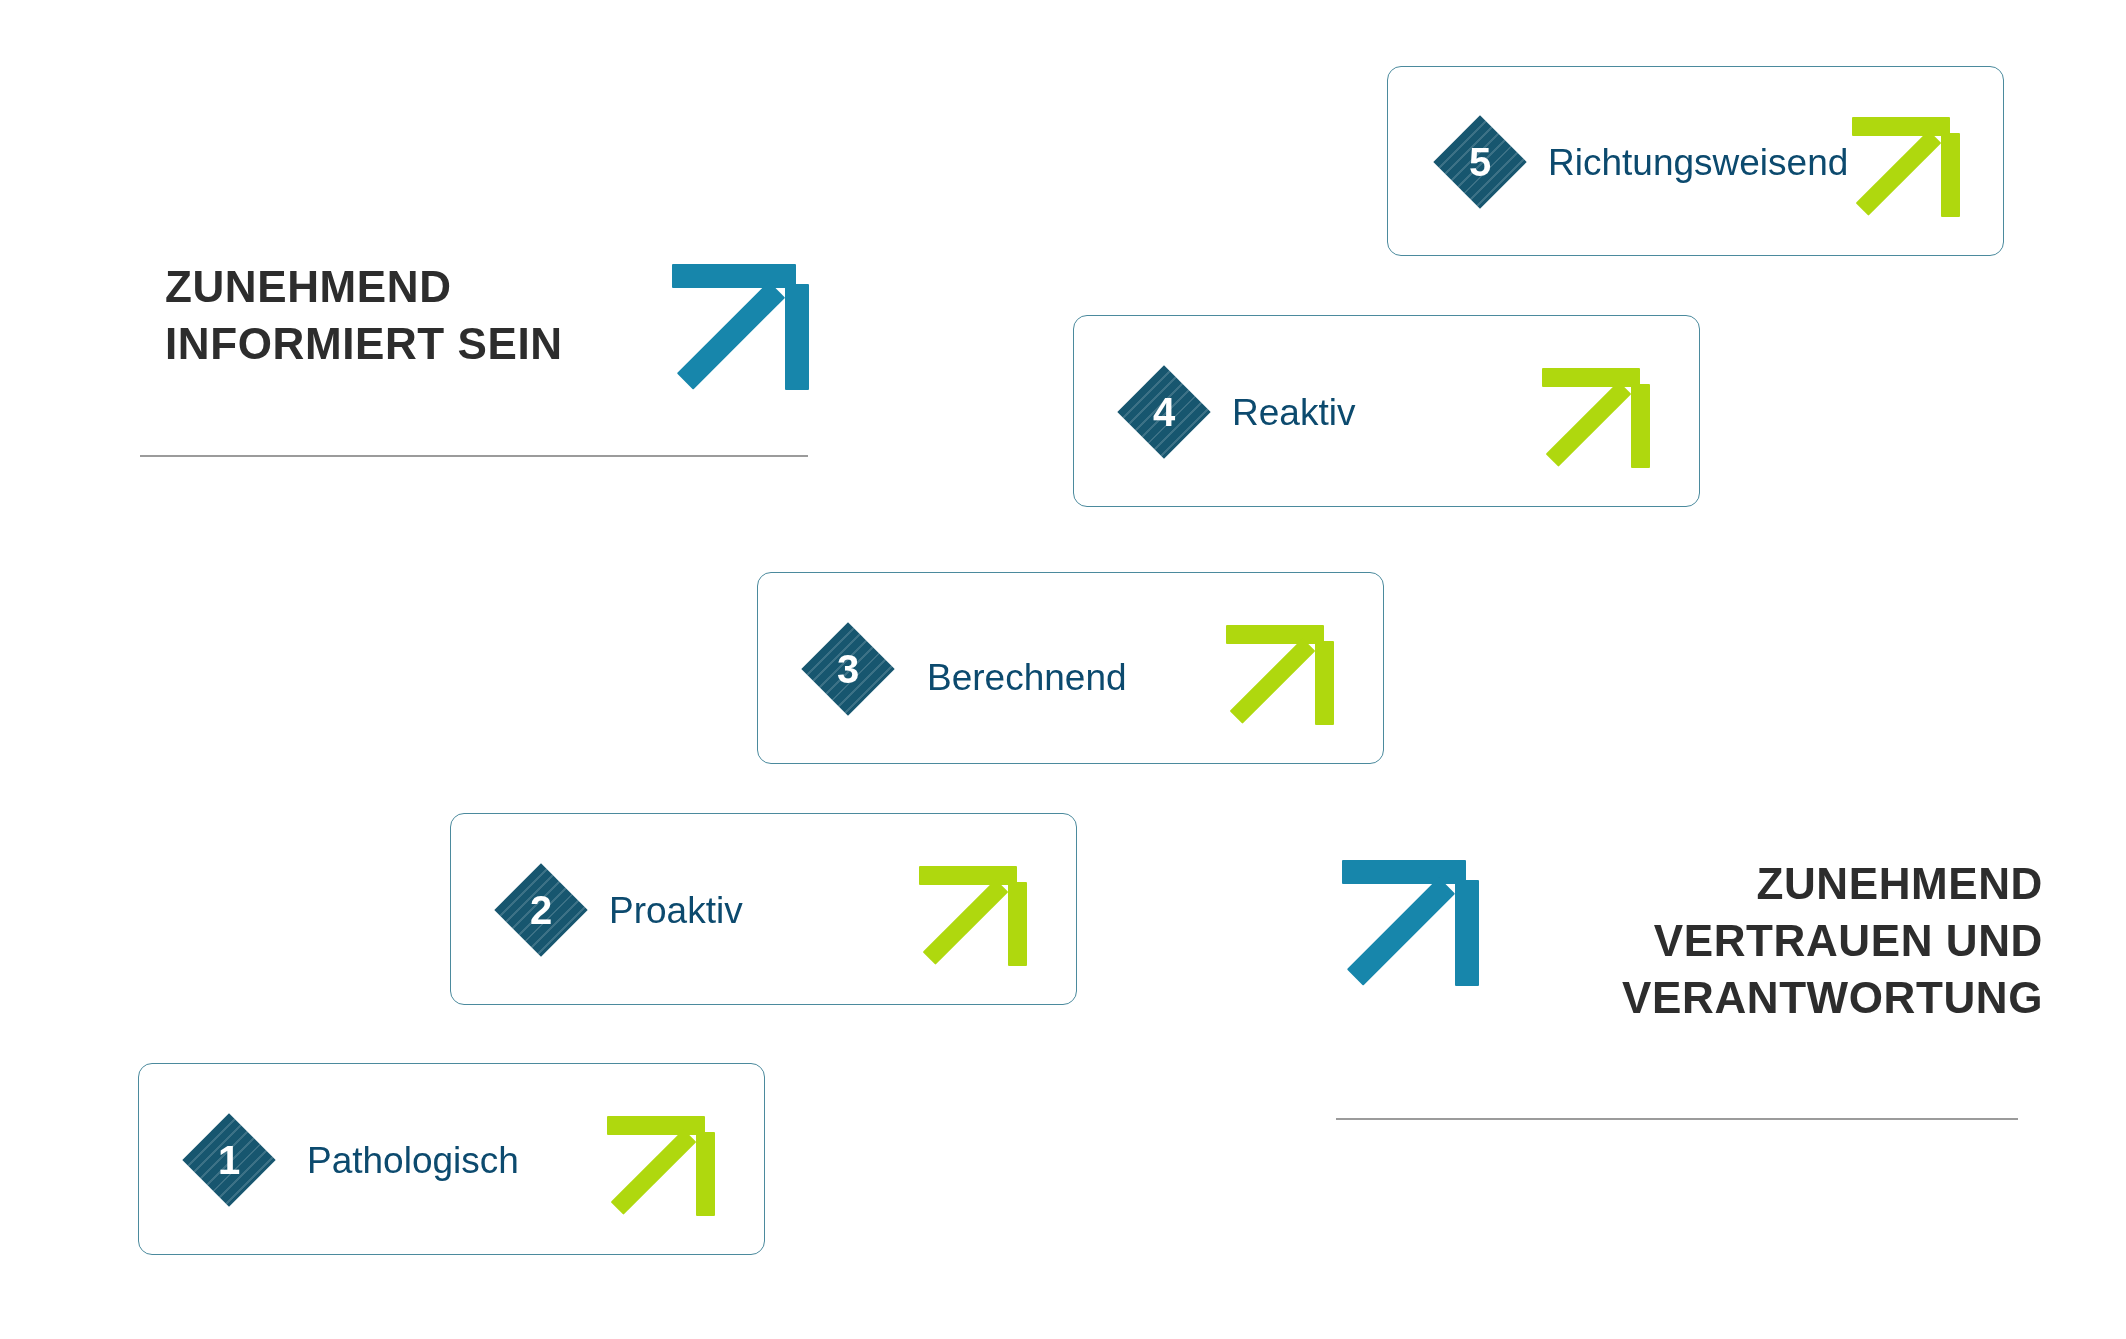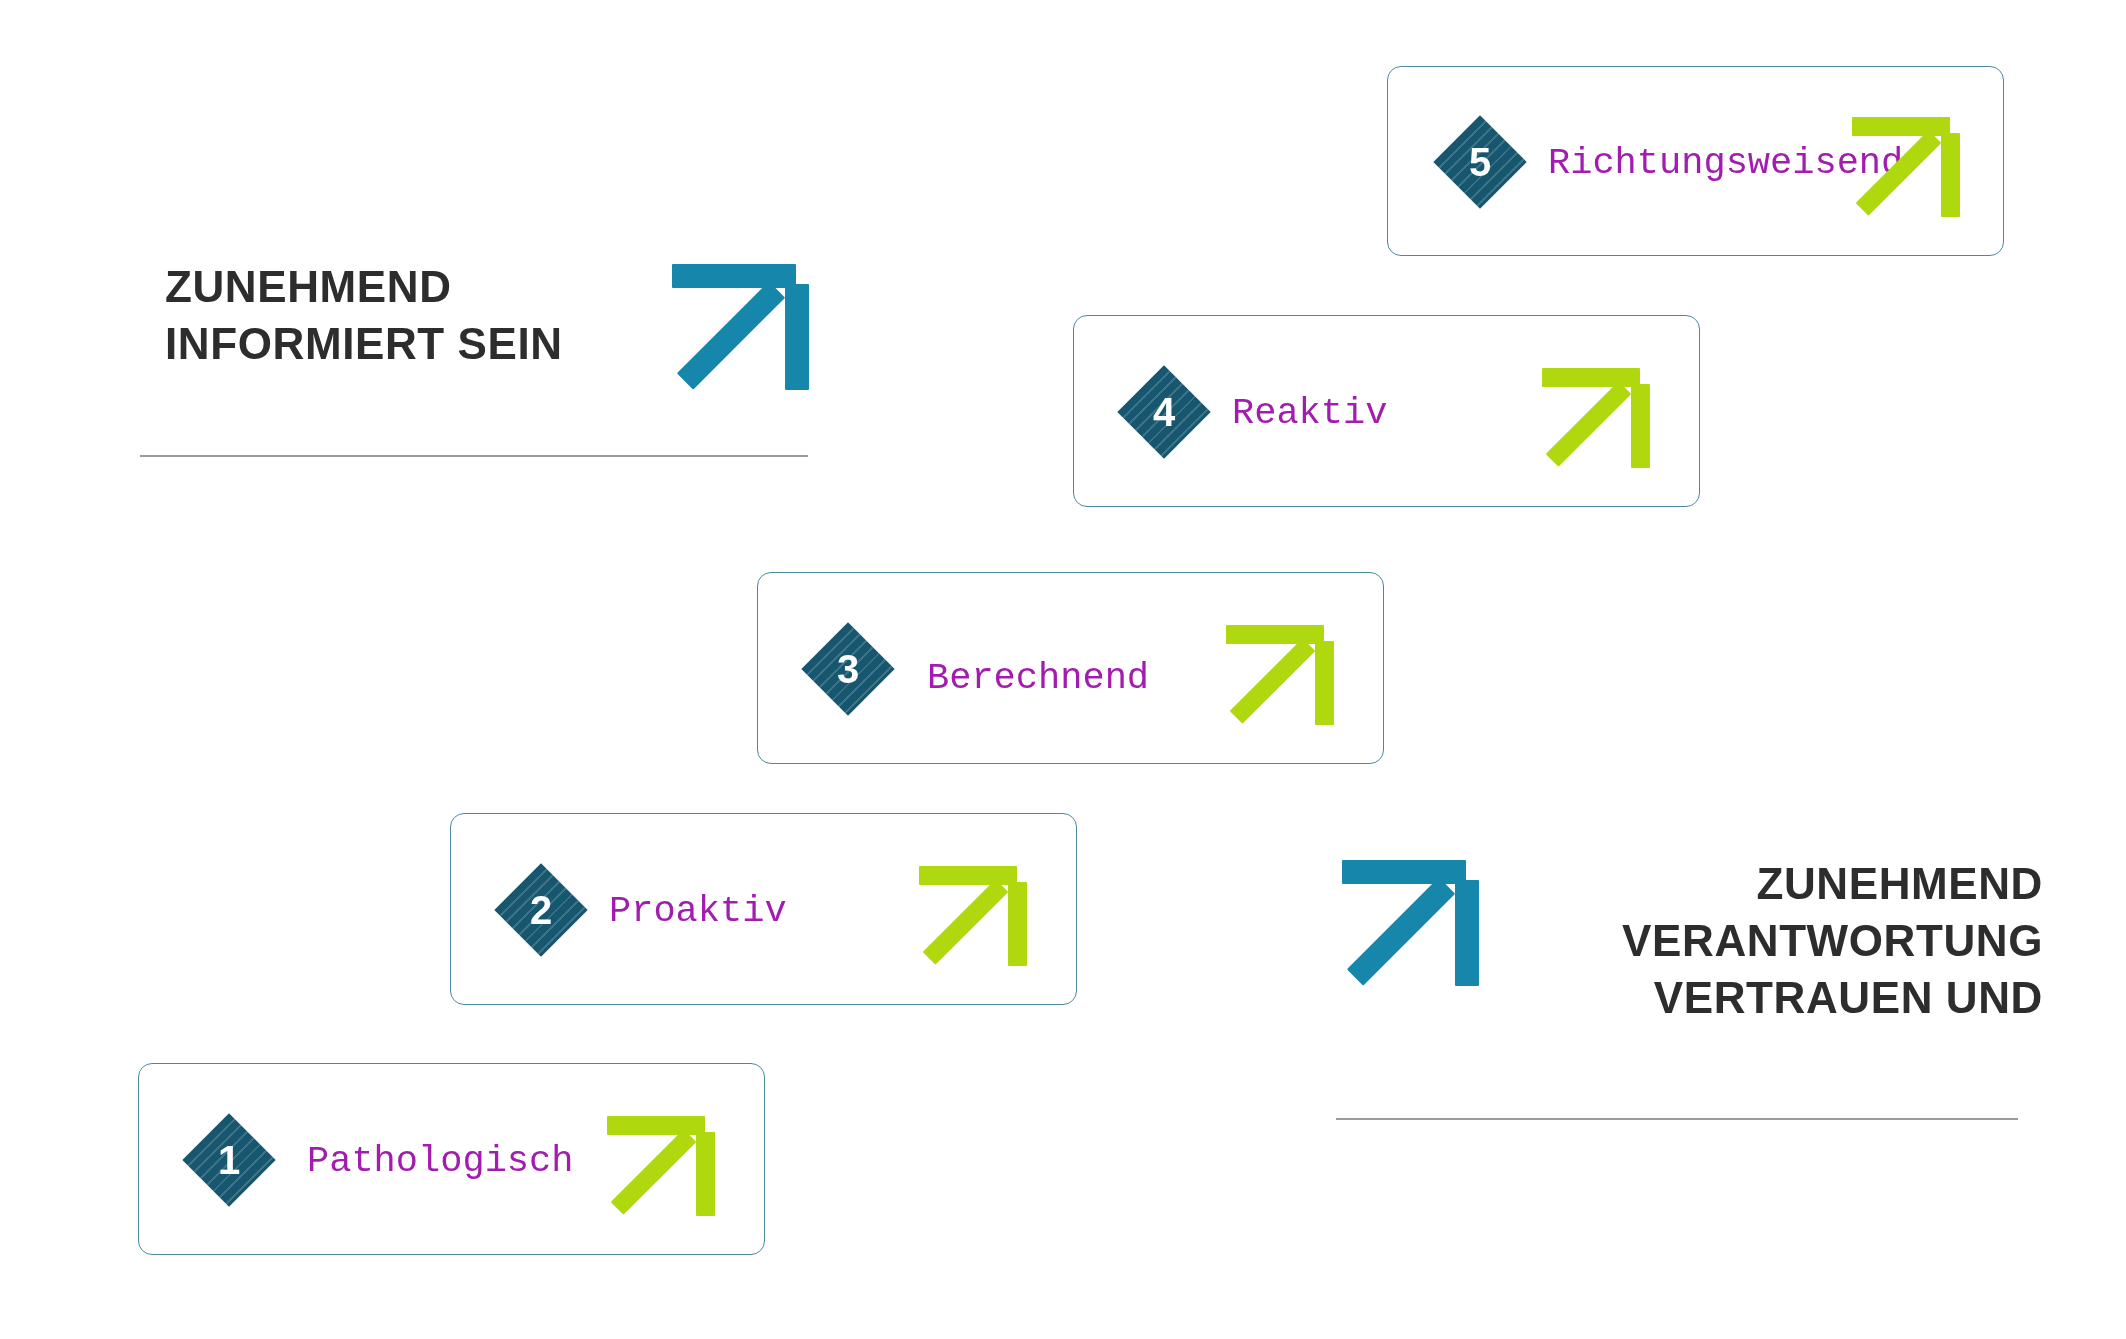--- a/index.html
+++ b/index.html
@@ -45,25 +45,25 @@
     transform:rotate(-45deg);
     color:#ffffff;
     font-size:40px;
     font-weight:bold;
     line-height:1;
     letter-spacing:-1px;
     font-family:"Liberation Sans","DejaVu Sans",sans-serif;
   }
   .card-label{
     position:absolute;
-    color:#a21caf;
+    color:#0c4a6e;
     font-size:37px;
     font-weight:400;
     white-space:nowrap;
-    font-family:Liberation Mono, monospace;
+    font-family:Liberation Sans, sans-serif;
   }
 
   
   .arrow{position:absolute;}
   .arrow i{position:absolute;display:block;border-radius:1px;}
   .arrow .bar-top{ left:0;  top:0; }
   .arrow .bar-right{ }
   .arrow .bar-diag{ transform-origin:50% 50%; }
 
   
@@ -95,22 +95,22 @@
   </div>
   <div class="arrow" id="arrow-left-heading" style="left:672px; top:264px; width:140px; height:126px;">
     <i class="bar-top" style="left:0px;  top:0px;  width:124px; height:24px; background:#1786ab;"></i>
     <i class="bar-right" style="left:113px;top:20px; width:24px;  height:106px;background:#1786ab;"></i>
     <i class="bar-diag" style="left:-6px; top:60px; width:130px; height:23px; background:#1786ab; transform:rotate(-45deg);"></i>
   </div>
   <div class="rule" id="rule-left" style="left:140px; top:455px; width:668px;"></div>
 
   <div class="heading" id="heading-right" style="left:1318px; top:855px; width:700px; text-align:right;">
     <div>ZUNEHMEND</div>
+    <div>VERTRAUEN UND</div>
     <div>VERANTWORTUNG</div>
-    <div>VERTRAUEN UND</div>
   </div>
   <div class="arrow" id="arrow-right-heading" style="left:1342px; top:860px; width:140px; height:126px;">
     <i class="bar-top" style="left:0px;  top:0px;  width:124px; height:24px; background:#1786ab;"></i>
     <i class="bar-right" style="left:113px;top:20px; width:24px;  height:106px;background:#1786ab;"></i>
     <i class="bar-diag" style="left:-6px; top:60px; width:130px; height:23px; background:#1786ab; transform:rotate(-45deg);"></i>
   </div>
   <div class="rule" id="rule-right" style="left:1336px; top:1118px; width:682px;"></div>
 
   <div class="card" id="card-5" style="left:1387px; top:66px; width:617px; height:190px;">
     <div class="diamond-wrap" style="left:44px; top:47px;">

